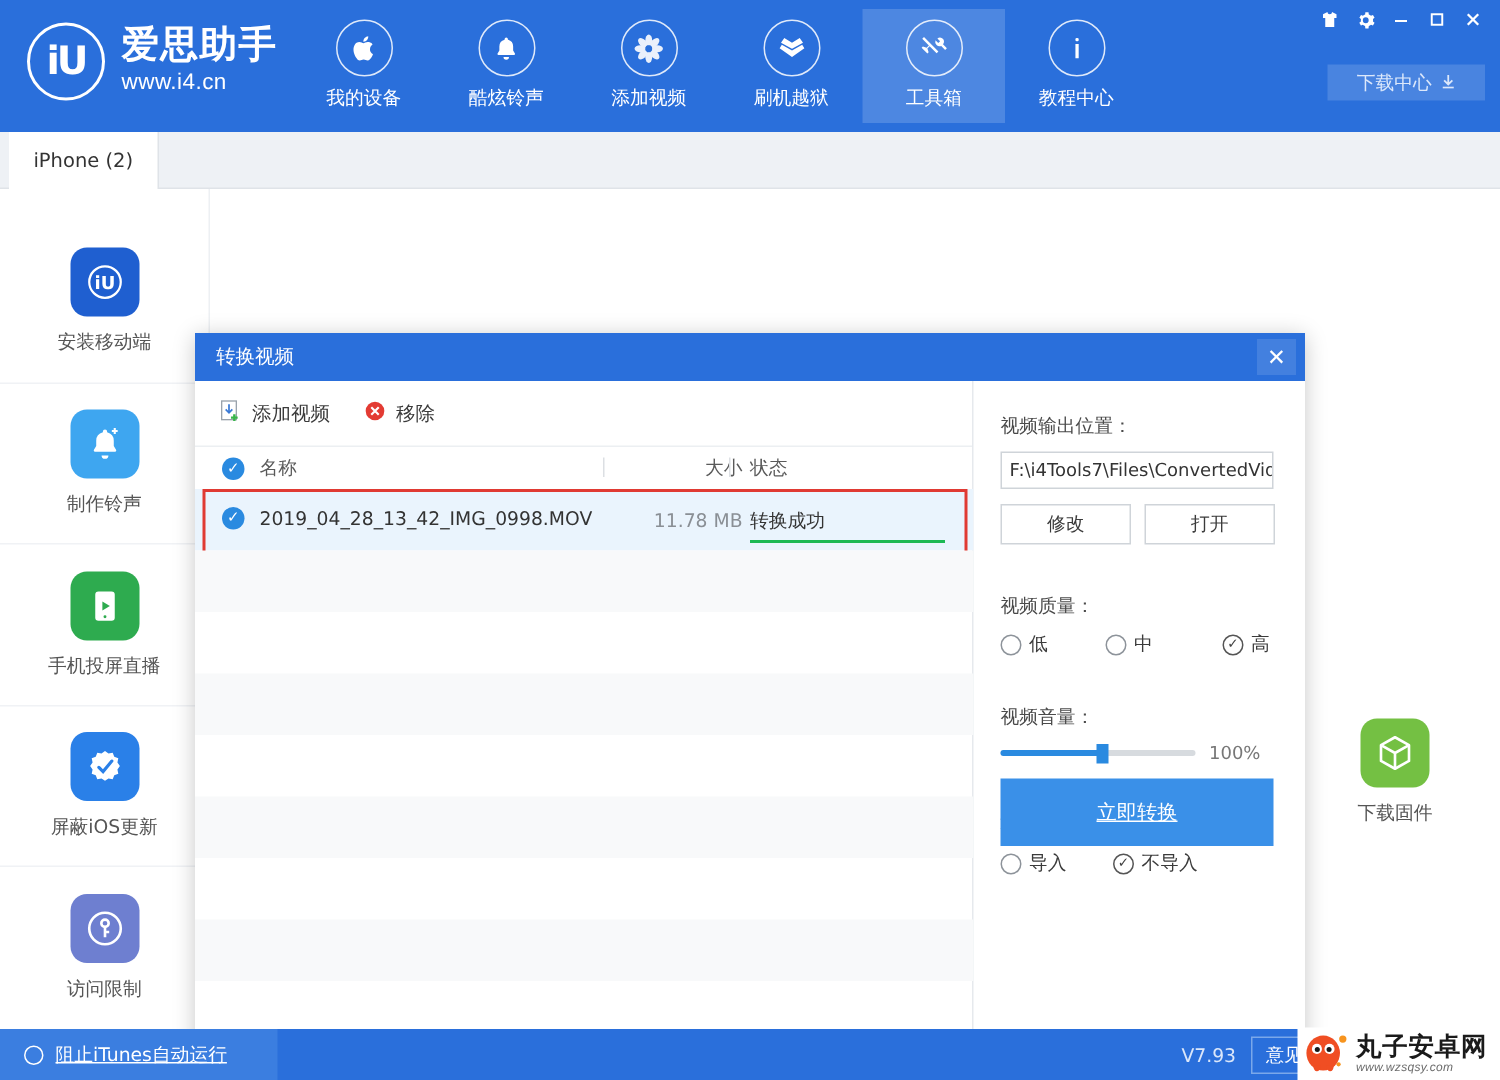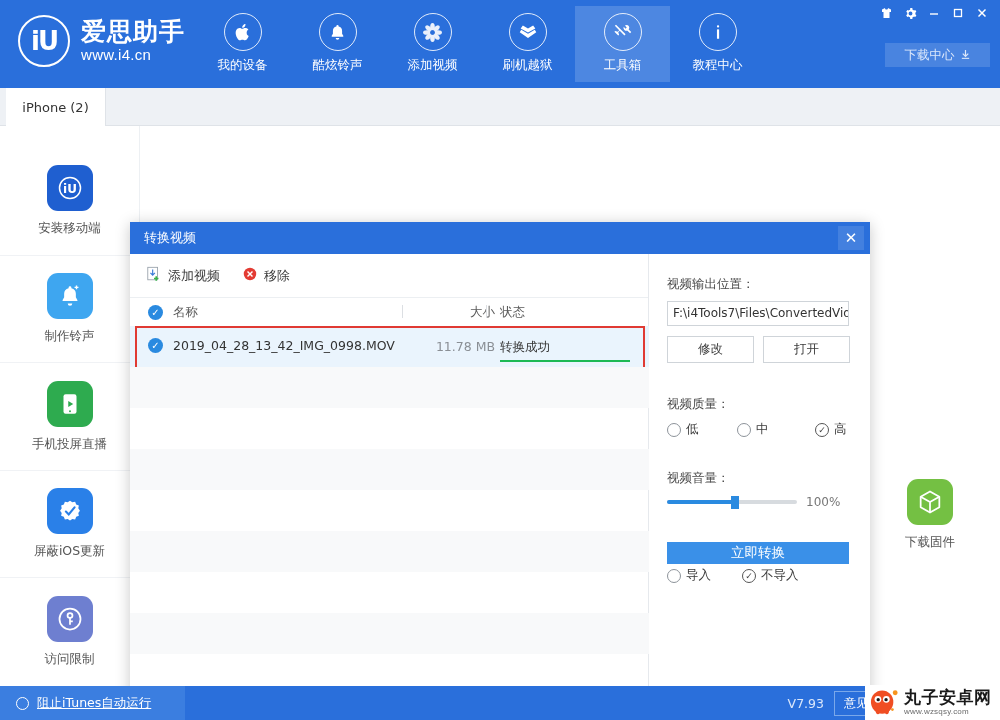--- a/index.html
+++ b/index.html
@@ -29,21 +29,21 @@
     width: 52px; height: 52px; border-radius: 50%;
     border: 2.5px solid #ffffff;
     display: flex; align-items: center; justify-content: center;
     color: #ffffff; font-size: 26px; font-weight: bold;
     font-family: "DejaVu Sans", sans-serif;
     letter-spacing: -2px;
   }
   .brand-text { color: #ffffff; line-height: 1.05; }
   .brand-cn {
     font-size: 25px; font-weight: bold; letter-spacing: 1px;
-    font-family: Liberation Serif, serif;
+    font-family: Liberation Mono, monospace;
   }
   .brand-url { font-size: 15px; letter-spacing: .3px; margin-top: 2px; }
 
   .navbar {
     position: absolute; left: 195px; top: 6px;
     display: flex; align-items: flex-start;
   }
   .nav-item {
     width: 95px; height: 76px;
     display: flex; flex-direction: column; align-items: center;
@@ -259,26 +259,27 @@
     background: #2a8ae0; border-radius: 2px;
   }
   .knob {
     position: absolute; top: -4px; width: 8px; height: 13px;
     background: #2a8ae0;
   }
   .pct { font-size: 12px; color: #777; font-family: "DejaVu Sans", sans-serif; }
 
   .bigbtn {
     position: absolute; left: 18px; bottom: 162px;
-    width: 182px; height: 22px;
+    width: 182px; height: 45px;
     background: #3a90e8; color: #ffffff;
     font-size: 13.5px;
     display: flex; align-items: center; justify-content: center;
     cursor: pointer;
     font-family: "DejaVu Sans", sans-serif;
+    text-decoration: underline;
   }
 
   
   .footer {
     position: absolute; bottom: 0; left: 0;
     width: 1000px; height: 34px;
     background: #2a6fdb;
   }
   .foot-left {
     position: absolute; left: 0; top: 0;
@@ -307,21 +308,21 @@
     width: 135px; height: 35px;
     background: #ffffff;
     display: flex; align-items: center; gap: 4px; padding-left: 3px;
   }
   .wm-mark { width: 32px; height: 28px; flex: none; }
   .wm-txt { line-height: 1; }
   .wm-cn {
     font-size: 17px; font-weight: bold; color: #1a1a1a;
     font-family: Liberation Sans, sans-serif; letter-spacing: .5px;
   }
-  .wm-url { font-size: 8px; color: #6b6b6b; letter-spacing: .2px; margin-top: 2px; }
+  .wm-url { font-size: 8px; color: #6b6b6b; letter-spacing: .2px; margin-top: 2px; font-style: italic; }
 </style>
 </head>
 <body>
 
 <div id="app">
 
   <div class="header">
 
     <div class="brand">
       <div class="brand-logo">

